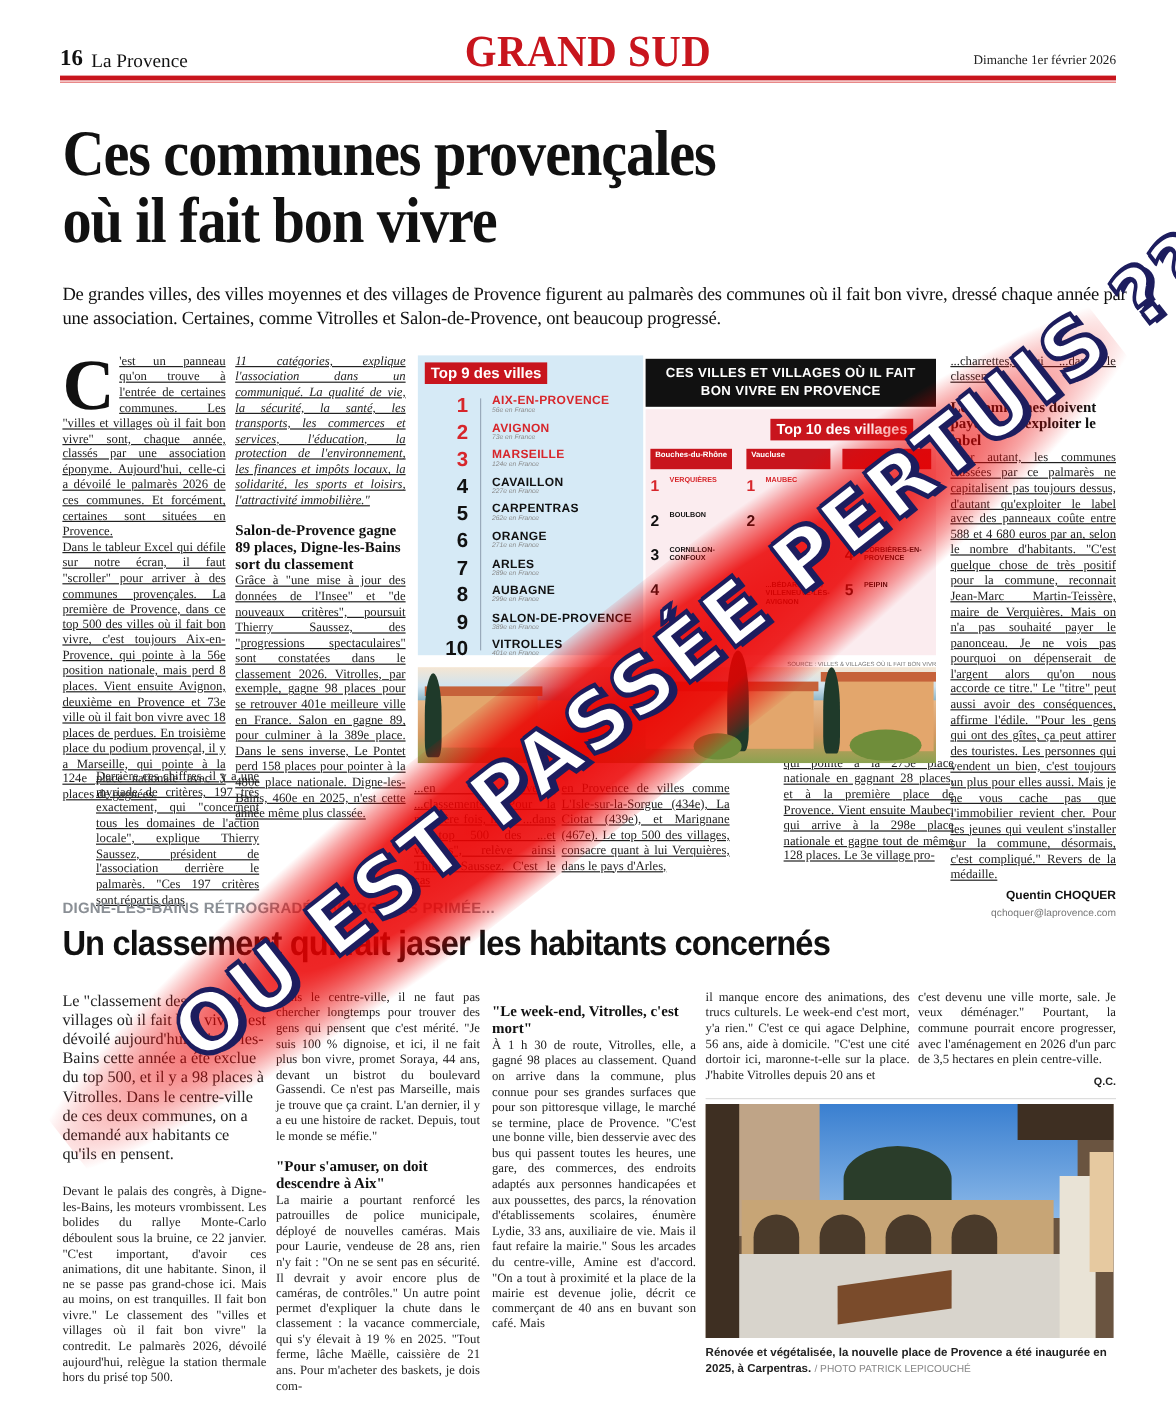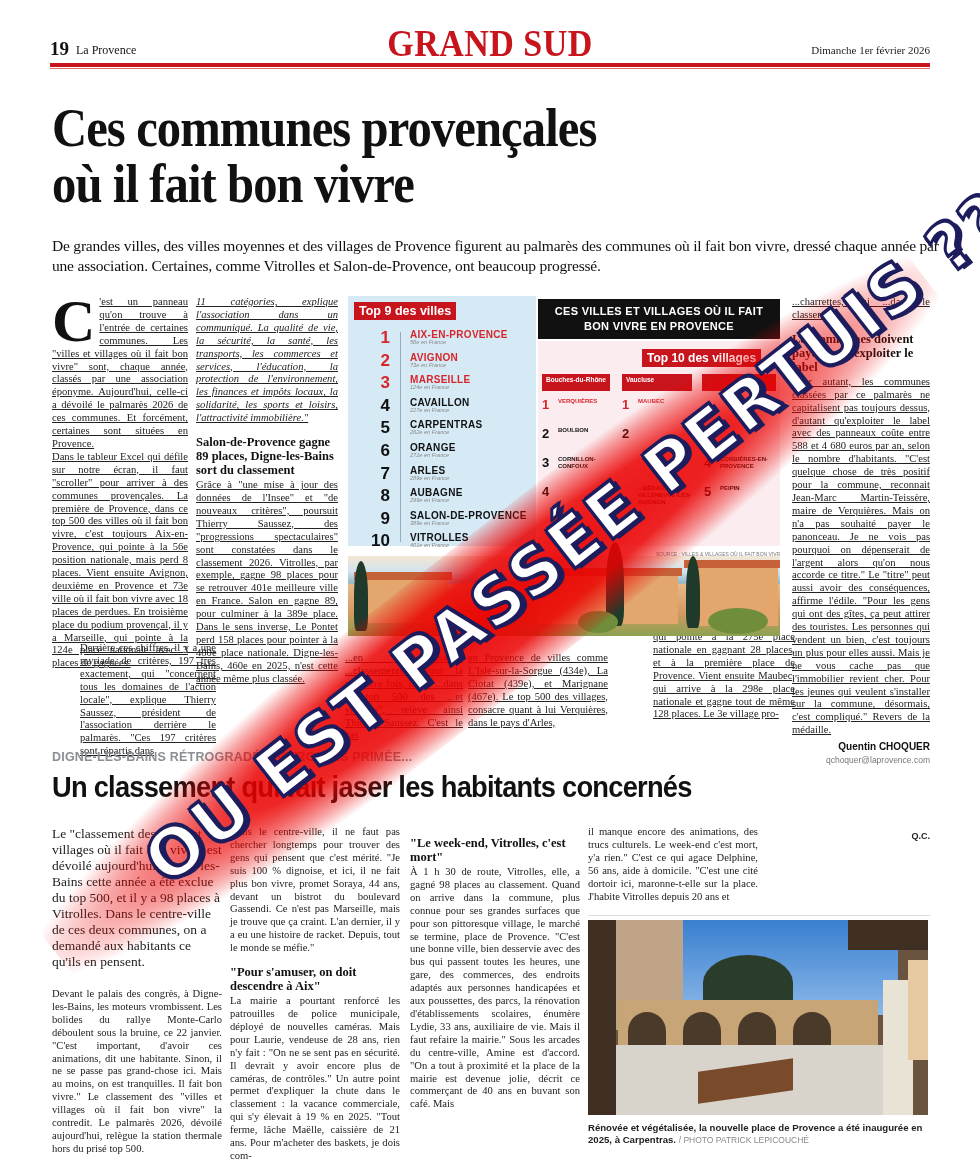--- a/index.html
+++ b/index.html
@@ -2,21 +2,21 @@
 <html><head>
 <meta charset="utf-8">
 <style>
   * { box-sizing: border-box; margin: 0; padding: 0; }
   html, body { width: 980px; height: 1175px; background: #ffffff; overflow: hidden; }
   body { position: relative; font-family: "Liberation Serif", "DejaVu Serif", serif; color: #222; }
 
   
   .masthead { position: absolute; left: 50px; top: 22px; width: 880px; height: 44px; }
   .page-num { position: absolute; left: 0; top: 16px; font-weight: bold; font-size: 19px; color: #111; }
-  .paper-name { position: absolute; left: 26px; top: 21px; font-size: 12px; color: #111; font-family: "Liberation Serif", serif; }
+  .paper-name { position: absolute; left: 26px; top: 21px; font-size: 16px; color: #111; font-family: "Liberation Serif", serif; }
   .section-title { position: absolute; left: 0; right: 0; top: 0; text-align: center; font-family: "Liberation Serif", serif; font-weight: bold; font-size: 37px; color: #c8151d; letter-spacing: 0.5px; transform: scaleX(0.92); }
   .issue-date { position: absolute; right: 0; top: 22px; font-size: 11px; color: #222; text-align: right; }
   .rule-red { position: absolute; left: 50px; top: 63px; width: 880px; height: 4px; background: #c8151d; }
   .rule-red-thin { position: absolute; left: 50px; top: 68px; width: 880px; height: 1px; background: #e36b6b; }
 
   
   .headline { position: absolute; left: 52px; top: 100px; width: 820px; font-family: "Liberation Serif", serif; font-weight: bold; font-size: 54px; line-height: 56px; color: #111; letter-spacing: -1px; transform-origin: left top; transform: scaleX(0.9); }
   .standfirst { position: absolute; left: 52px; top: 236px; width: 890px; font-size: 15.5px; line-height: 20px; color: #111; font-family: "Liberation Serif", serif; letter-spacing: -0.2px; }
 
   
@@ -99,21 +99,21 @@
 
   
   .overlay { position: absolute; left: 0; top: 0; width: 980px; height: 1175px; pointer-events: none; }
   .stamp-band { position: absolute; left: -60px; top: 540px; width: 1100px; height: 150px; transform: rotate(-38deg); transform-origin: center; background: radial-gradient(ellipse at center, rgba(235,0,0,0.95) 0%, rgba(235,0,0,0.85) 40%, rgba(235,0,0,0.35) 62%, rgba(235,0,0,0) 75%); }
   .stamp-text { position: absolute; left: 60px; top: 560px; width: 880px; text-align: center; transform: rotate(-38deg); transform-origin: center; font-family: "DejaVu Sans", sans-serif; font-weight: bold; font-size: 66px; letter-spacing: 3px; color: #ffffff; -webkit-text-stroke: 3px #1d1d5e; text-shadow: 4px 4px 0 #1d1d5e, -2px 2px 0 #1d1d5e, 2px -2px 0 #1d1d5e; white-space: nowrap; }
 </style>
 </head>
 <body>
 
 <div class="masthead">
-  <span class="page-num">19</span>
+  <span class="page-num">16</span>
   <span class="paper-name">La Provence</span>
   <div class="section-title">GRAND SUD</div>
   <span class="issue-date">Dimanche 1er février 2026</span>
 </div>
 <div class="rule-red"></div>
 <div class="rule-red-thin"></div>
 
 <h1 class="headline">
   <span>Ces communes provençales</span><br>
   <span>où il fait bon vivre</span>
@@ -313,20 +313,21 @@
 <div class="s2col s2c3">
   <h3>"Le week-end, Vitrolles, c'est mort"</h3>
   <p>À 1 h 30 de route, Vitrolles, elle, a gagné 98 places au classement. Quand on arrive dans la commune, plus connue pour ses grandes surfaces que pour son pittoresque village, le marché se termine, place de Provence. "C'est une bonne ville, bien desservie avec des bus qui passent toutes les heures, une gare, des commerces, des endroits adaptés aux personnes handicapées et aux poussettes, des parcs, la rénovation d'établissements scolaires, énumère Lydie, 33 ans, auxiliaire de vie. Mais il faut refaire la mairie." Sous les arcades du centre-ville, Amine est d'accord. "On a tout à proximité et la place de la mairie est devenue jolie, décrit ce commerçant de 40 ans en buvant son café. Mais</p>
 </div>
 
 <div class="s2col s2c4">
   <p>il manque encore des animations, des trucs culturels. Le week-end c'est mort, y'a rien." C'est ce qui agace Delphine, 56 ans, aide à domicile. "C'est une cité dortoir ici, maronne-t-elle sur la place. J'habite Vitrolles depuis 20 ans et</p>
 </div>
 
 <div class="s2col s2c5">
+  <p>c'est devenu une ville morte, sale. Je veux déménager." Pourtant, la commune pourrait encore progresser, avec l'aménagement en 2026 d'un parc de 3,5 hectares en plein centre-ville.</p>
   <div class="qc">Q.C.</div>
 </div>
 
 <div class="sep-line"></div>
 
 <div class="photo">
   <div class="sky"></div>
   <div class="tower"></div>
   <div class="tree"></div>
   <div class="arcade"></div>

